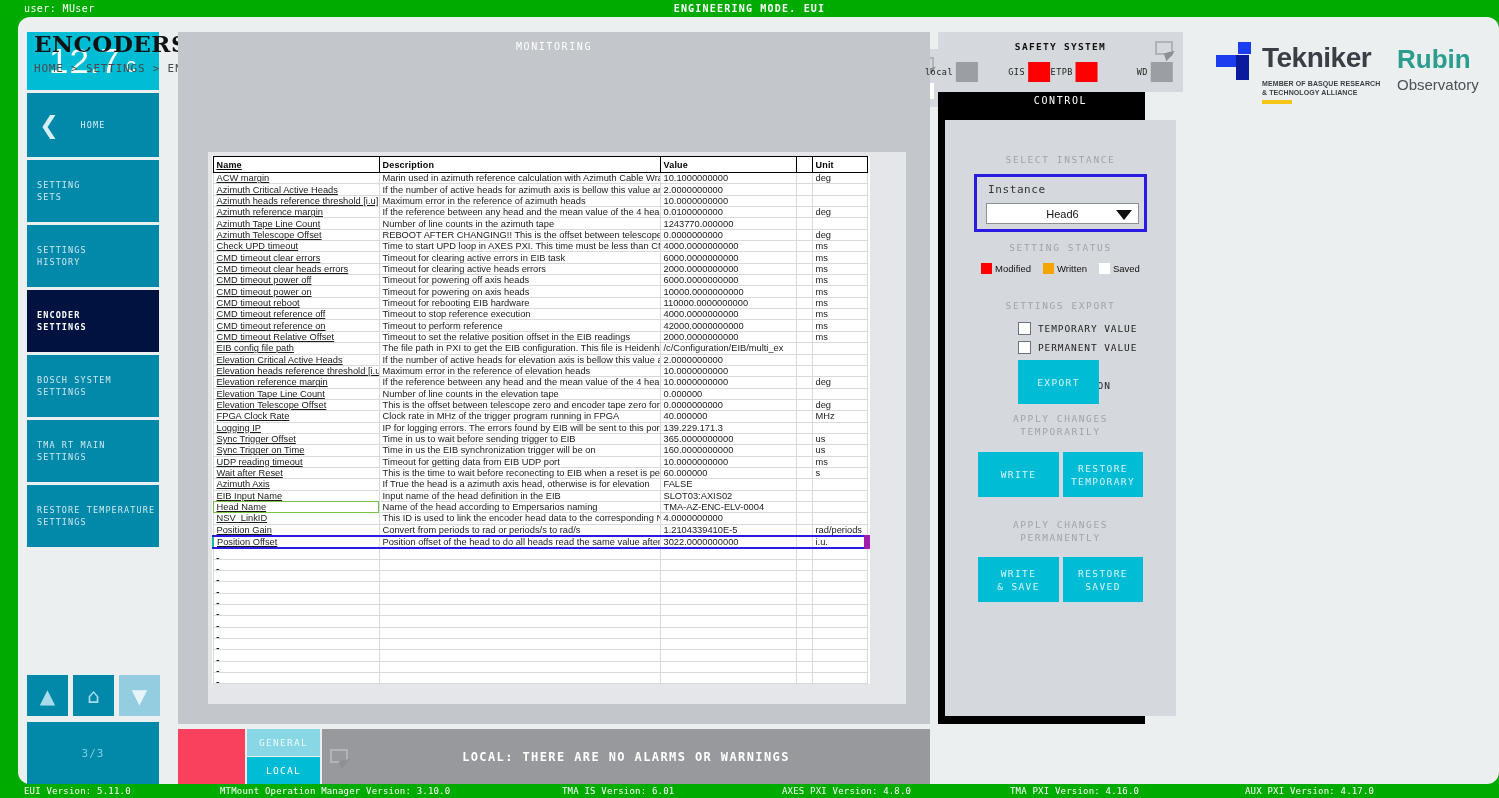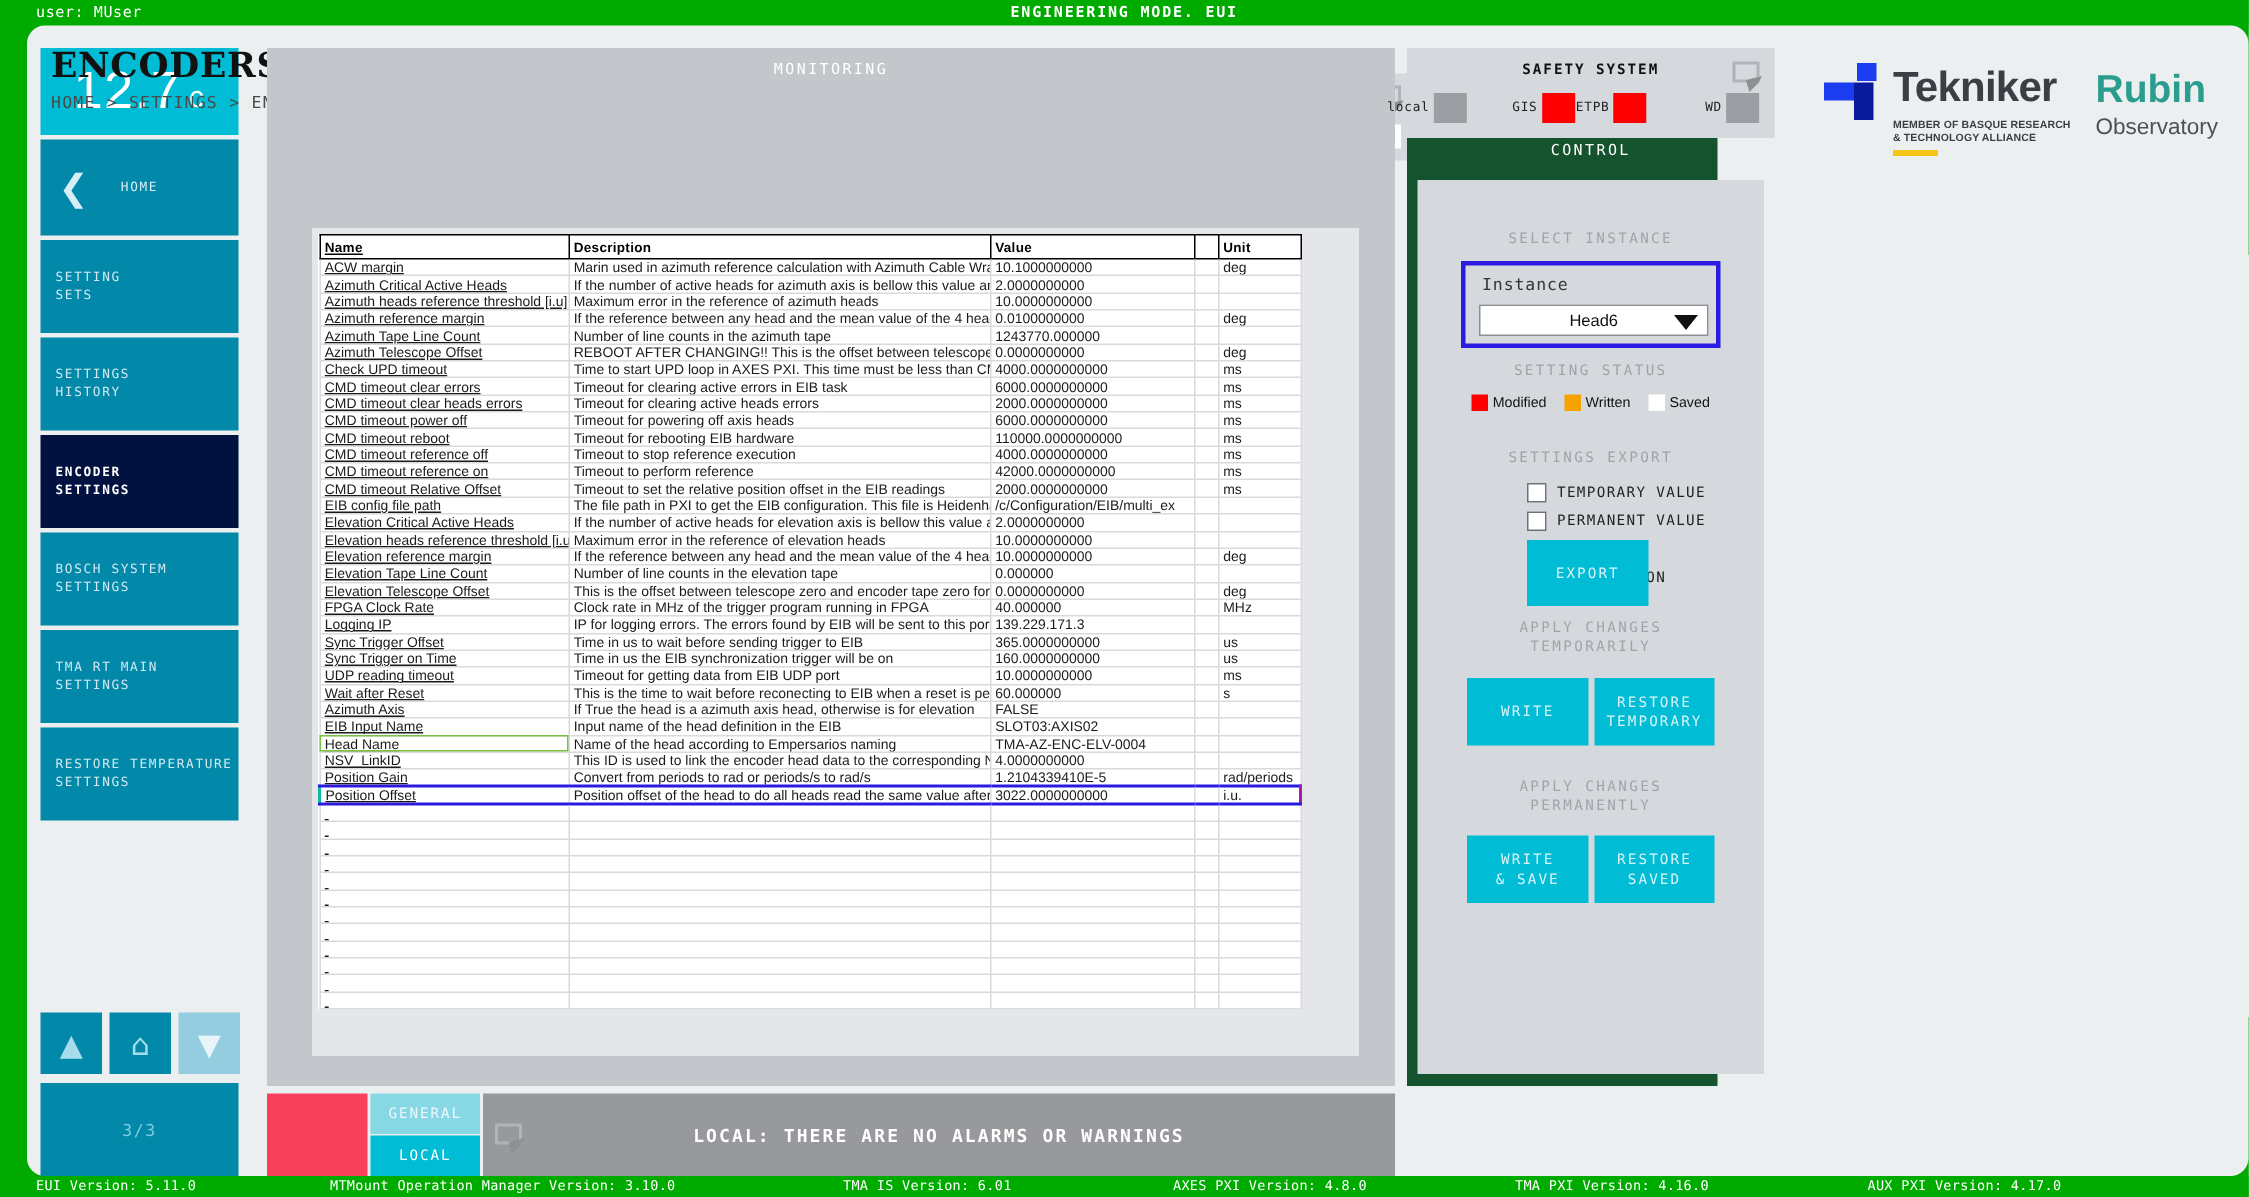--- a/index.html
+++ b/index.html
@@ -141,21 +141,21 @@
     overflow: hidden; white-space: nowrap; color: #1a1a1a;
   }
   .c-name { width: 166px; text-decoration: underline; }
   .c-desc { width: 281px; }
   .c-val  { width: 136px; }
   .c-gap  { width: 16px; }
   .c-unit { width: 55px; }
   tr.hl-green td.c-name { outline: 1px solid #7ac143; outline-offset: -1px; }
   tr.hl-blue td { border-top: 2px solid #2b1ae0; border-bottom: 2px solid #2b1ae0; }
   tr.hl-blue td.c-name { border-left: 2px solid #14b8a6; }
-  tr.hl-blue td.c-unit { border-right: 2px solid #a21caf; }
+  tr.hl-blue td.c-unit { border-right: 6px solid #a21caf; }
 
   
   .tscroll {
     position: absolute; left: 852px; top: 142px; width: 40px; height: 540px;
     background: #c3c7cc;
   }
   .tbtn {
     position: absolute; left: 0; width: 40px; height: 38px;
     background: #9b9ea2; color: #ffffff;
     display: flex; align-items: center; justify-content: center;
@@ -164,21 +164,21 @@
   .tbtn.up { top: 0; }
   .tbtn.dn { top: 492px; }
   .tpage {
     position: absolute; left: 0; top: 250px; width: 40px; text-align: center;
     color: #ffffff; font-size: 8px; letter-spacing: .5px;
   }
 
   
   .right {
     position: absolute; left: 920px; top: 15px; width: 207px; height: 692px;
-    background: #14532d;
+    background: #000000;
   }
   .safety {
     position: absolute; left: 0; top: 0; width: 245px; height: 60px;
     background: #d5d8dc;
   }
   .safety .ttl {
     text-align: center; font-size: 9.5px; font-weight: bold;
     letter-spacing: 1.3px; padding-top: 9px; color: #111;
   }
   .leds { position: absolute; top: 30px; left: 0; width: 245px; height: 24px; }
@@ -429,20 +429,27 @@
               <td class="c-name">CMD timeout clear heads errors</td>
               <td class="c-desc">Timeout for  clearing active heads errors</td>
               <td class="c-val">2000.0000000000</td>
               <td class="c-gap"></td>
               <td class="c-unit">ms</td>
             </tr>
             <tr>
               <td class="c-name">CMD timeout power off</td>
               <td class="c-desc">Timeout for  powering off axis heads</td>
               <td class="c-val">6000.0000000000</td>
+              <td class="c-gap"></td>
+              <td class="c-unit">ms</td>
+            </tr>
+            <tr>
+              <td class="c-name">CMD timeout power on</td>
+              <td class="c-desc">Timeout for  powering on axis heads</td>
+              <td class="c-val">10000.0000000000</td>
               <td class="c-gap"></td>
               <td class="c-unit">ms</td>
             </tr>
             <tr>
               <td class="c-name">CMD timeout reboot</td>
               <td class="c-desc">Timeout for rebooting EIB hardware</td>
               <td class="c-val">110000.0000000000</td>
               <td class="c-gap"></td>
               <td class="c-unit">ms</td>
             </tr>

